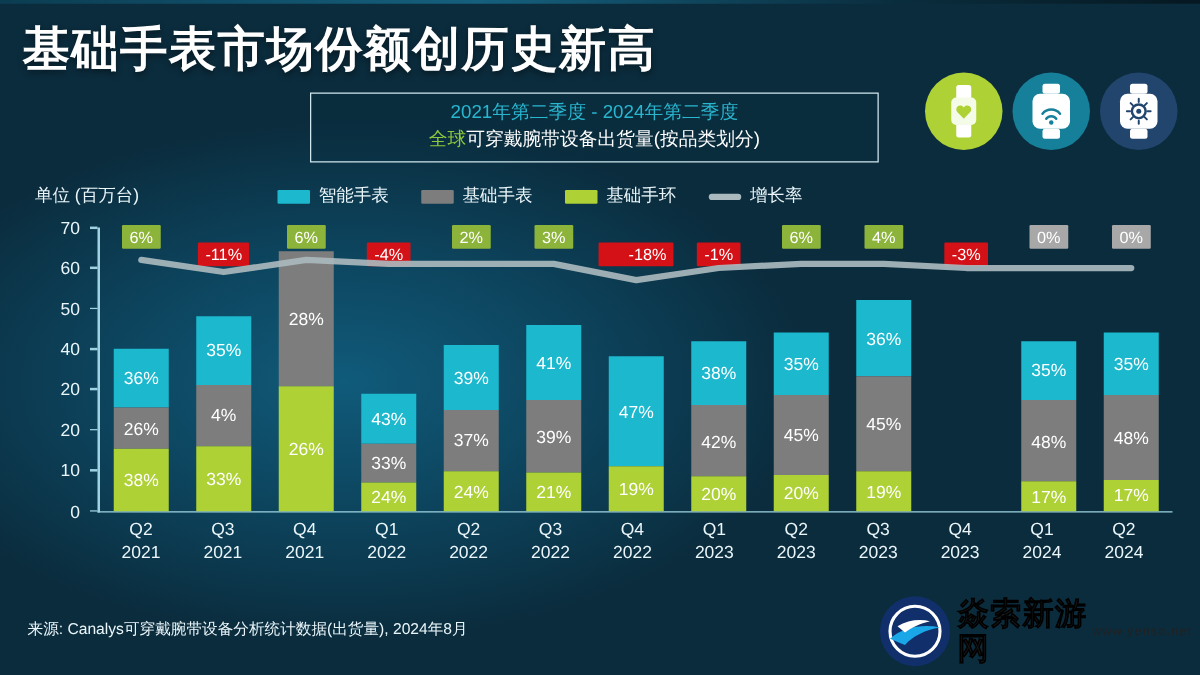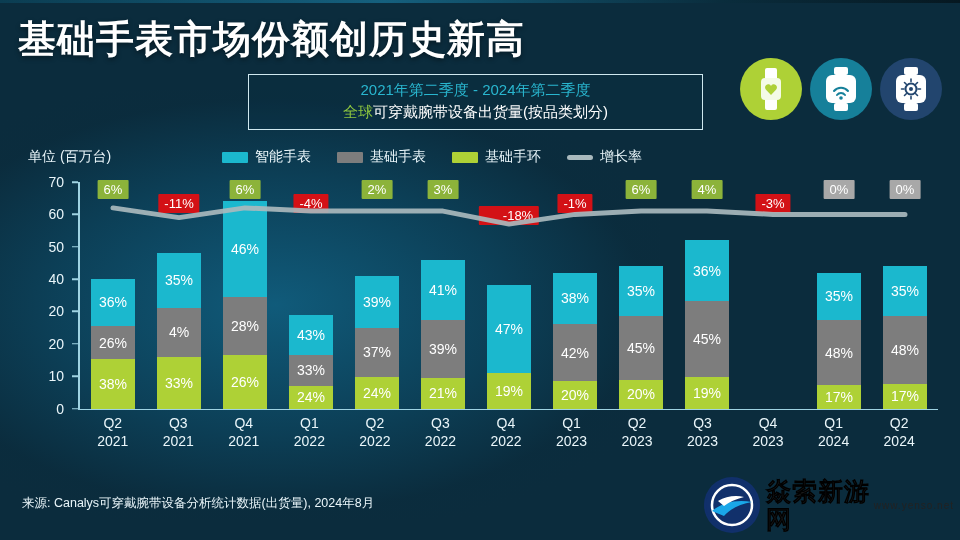--- a/index.html
+++ b/index.html
@@ -197,21 +197,20 @@
         <div class="col">
           <div class="bar" style="height: 155.314px;">
             <div class="seg smart" style="flex: 35 1 0%;">35%</div>
             <div class="seg basic" style="flex: 32 1 0%;">4%</div>
             <div class="seg band" style="flex: 33 1 0%;">33%</div>
           </div>
           <div class="growth-badge neg" style="top: 12px;">-11%</div>
         </div>
         <div class="col">
           <div class="bar" style="height: 207.086px;">
-            <div class="seg smart" style="flex: 46 1 0%;">46%</div>
             <div class="seg basic" style="flex: 28 1 0%;">28%</div>
             <div class="seg band" style="flex: 26 1 0%;">26%</div>
           </div>
           <div class="growth-badge pos" style="top: -2px;">6%</div>
         </div>
         <div class="col">
           <div class="bar" style="height: 94px;">
             <div class="seg smart" style="flex: 43 1 0%;">43%</div>
             <div class="seg basic" style="flex: 33 1 0%;">33%</div>
             <div class="seg band" style="flex: 24 1 0%;">24%</div>
@@ -232,21 +231,21 @@
             <div class="seg basic" style="flex: 39 1 0%;">39%</div>
             <div class="seg band" style="flex: 21 1 0%;">21%</div>
           </div>
           <div class="growth-badge pos" style="top: -2px;">3%</div>
         </div>
         <div class="col">
           <div class="bar" style="height: 124px;">
             <div class="seg smart" style="flex: 47 1 0%;">47%</div>
             <div class="seg band" style="flex: 19 1 0%;">19%</div>
           </div>
-          <div class="growth-badge neg" style="top: 24px; padding-left: 24px;">-18%</div>
+          <div class="growth-badge neg" style="top: 12px; padding-left: 24px;">-18%</div>
         </div>
         <div class="col">
           <div class="bar" style="height: 135.9px;">
             <div class="seg smart" style="flex: 38 1 0%;">38%</div>
             <div class="seg basic" style="flex: 42 1 0%;">42%</div>
             <div class="seg band" style="flex: 20 1 0%;">20%</div>
           </div>
           <div class="growth-badge neg" style="top: 12px;">-1%</div>
         </div>
         <div class="col">

